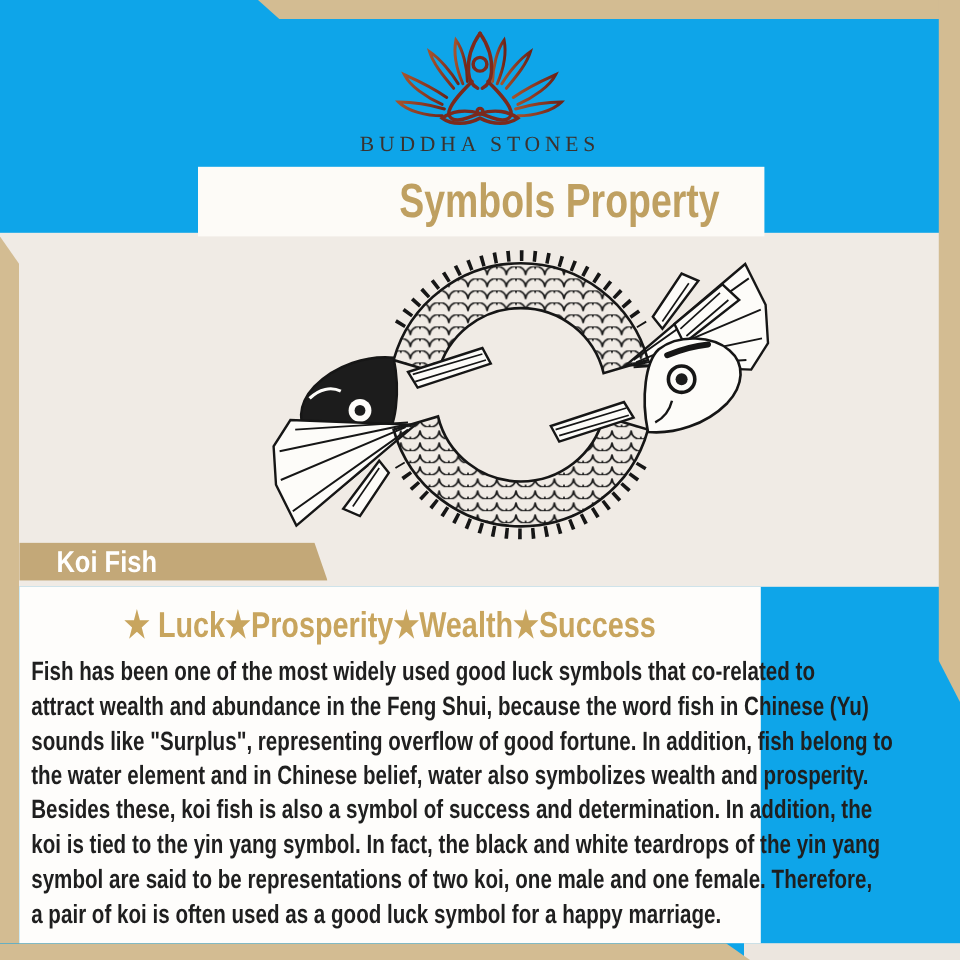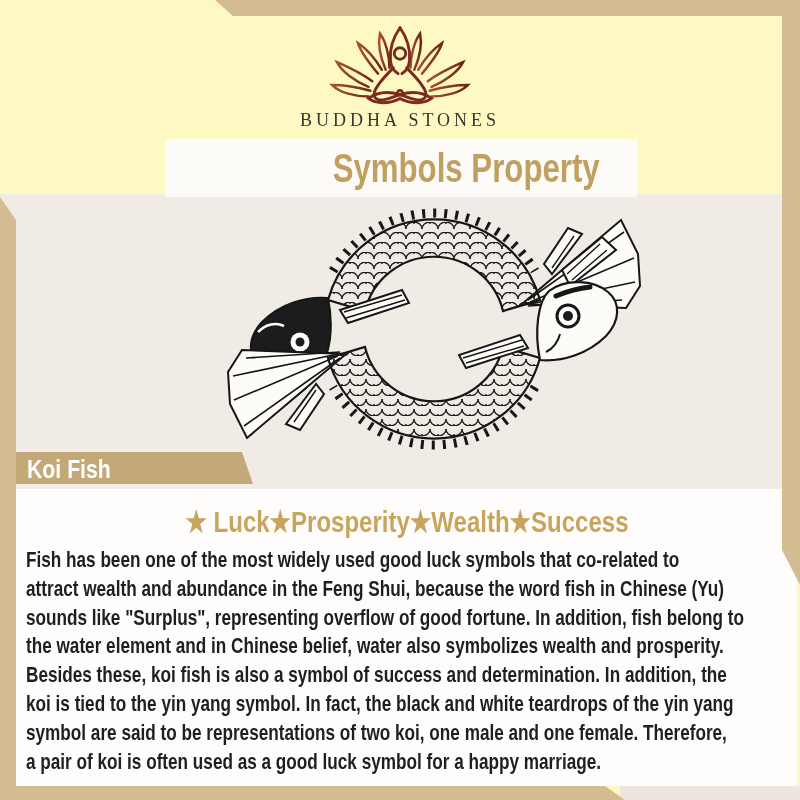--- a/index.html
+++ b/index.html
@@ -1,18 +1,18 @@
 <!DOCTYPE html>
 <html><head>
 <meta charset="utf-8">
 <style>
   html,body{margin:0;padding:0;background:#ffffff;}
   #page{
     position:relative;width:800px;height:800px;overflow:hidden;
-    background:#fef9c3;
+    background:#0ea5e9;
     font-family:"Liberation Sans",sans-serif;
   }
   
   .fish-band{position:absolute;left:0;top:194px;width:800px;height:295px;background:#f0ebe5;}
   .bottom-right-bg{position:absolute;left:620px;top:786px;width:180px;height:14px;background:#ece6df;}
   
   .tan{background:#d3bc92;position:absolute;}
   .top-band{left:0;top:0;width:800px;height:16px;
     clip-path:polygon(215px 0,100% 0,100% 100%,233px 100%);}
   .right-strip{left:782px;top:0;width:18px;height:585px;
@@ -35,27 +35,28 @@
     display:inline-block;line-height:58px;font-size:40px;font-weight:bold;
     color:#bfa061;transform:scaleX(0.78);transform-origin:center center;
     white-space:nowrap;letter-spacing:0px;
   }
   
   .koi-svg{position:absolute;left:206px;top:192px;width:450px;height:274px;}
   
   .section-banner{
     position:absolute;left:16px;top:452px;width:237px;height:32px;background:#c3a878;
     clip-path:polygon(0 0,calc(100% - 11px) 0,100% 100%,0 100%);
+    padding-left:20px;
   }
   .section-label{
     display:inline-block;margin-left:11px;line-height:34px;font-size:25px;font-weight:bold;
     color:#ffffff;transform:scaleX(0.85);transform-origin:left center;white-space:nowrap;
   }
   
-  .content-panel{position:absolute;left:16px;top:489px;width:781px;height:297px;
+  .content-panel{position:absolute;left:16px;top:489px;width:618px;height:297px;
     background:#fefdfb;}
   .traits-line{
     width:100%;text-align:center;padding-top:15px;height:36px;
   }
   .traits-line > span{
     display:inline-block;font-size:30px;font-weight:bold;color:#c8a55e;
     transform:scaleX(0.80);transform-origin:center center;white-space:nowrap;line-height:36px;
   }
   .body-paragraph{
     margin-left:10px;margin-top:6px;width:1000px;

